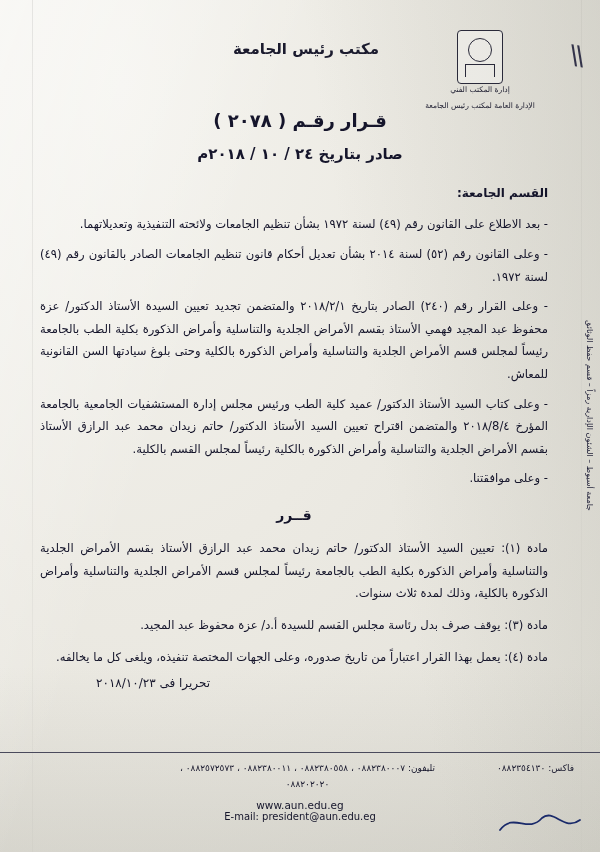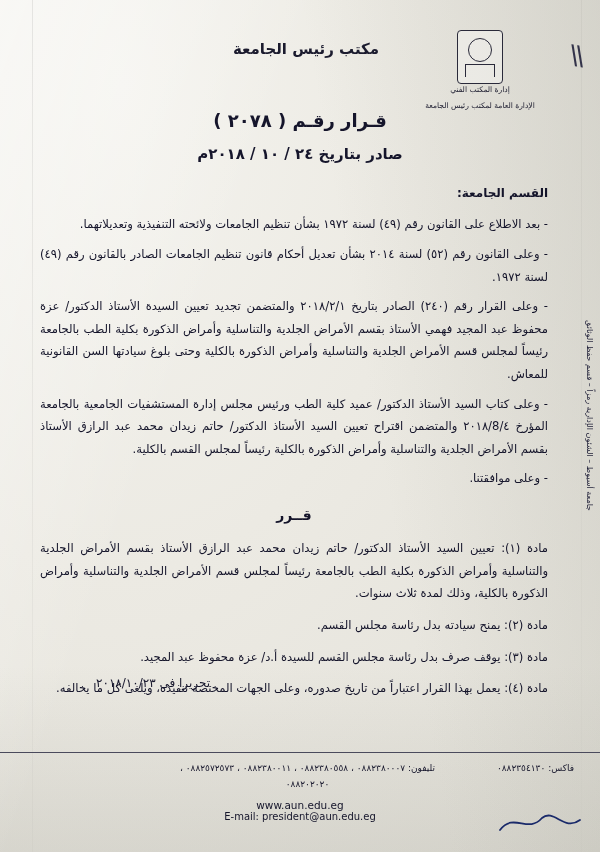--- a/index.html
+++ b/index.html
@@ -183,21 +183,20 @@
 
     <div class="clause">- بعد الاطلاع على القانون رقم (٤٩) لسنة ١٩٧٢ بشأن تنظيم الجامعات ولائحته التنفيذية وتعديلاتهما.</div>
     <div class="clause">- وعلى القانون رقم (٥٢) لسنة ٢٠١٤ بشأن تعديل أحكام قانون تنظيم الجامعات الصادر بالقانون رقم (٤٩) لسنة ١٩٧٢.</div>
     <div class="clause">- وعلى القرار رقم (٢٤٠) الصادر بتاريخ ٢٠١٨/٢/١ والمتضمن تجديد تعيين السيدة الأستاذ الدكتور/ عزة محفوظ عبد المجيد فهمي الأستاذ بقسم الأمراض الجلدية والتناسلية وأمراض الذكورة بكلية الطب بالجامعة رئيساً لمجلس قسم الأمراض الجلدية والتناسلية وأمراض الذكورة بالكلية وحتى بلوغ سيادتها السن القانونية للمعاش.</div>
     <div class="clause">- وعلى كتاب السيد الأستاذ الدكتور/ عميد كلية الطب ورئيس مجلس إدارة المستشفيات الجامعية بالجامعة المؤرخ ٢٠١٨/8/٤ والمتضمن اقتراح تعيين السيد الأستاذ الدكتور/ حاتم زيدان محمد عبد الرازق الأستاذ بقسم الأمراض الجلدية والتناسلية وأمراض الذكورة بالكلية رئيساً لمجلس القسم بالكلية.</div>
     <div class="clause">- وعلى موافقتنا.</div>
 
     <div class="center-bold">قــرر</div>
 
     <div class="art">مادة (١): تعيين السيد الأستاذ الدكتور/ حاتم زيدان محمد عبد الرازق الأستاذ بقسم الأمراض الجلدية والتناسلية وأمراض الذكورة بكلية الطب بالجامعة رئيساً لمجلس قسم الأمراض الجلدية والتناسلية وأمراض الذكورة بالكلية، وذلك لمدة ثلاث سنوات.</div>
-    <div class="art">مادة (٢): يمنح سيادته بدل رئاسة مجلس القسم.</div>
     <div class="art">مادة (٣): يوقف صرف بدل رئاسة مجلس القسم للسيدة أ.د/ عزة محفوظ عبد المجيد.</div>
     <div class="art">مادة (٤): يعمل بهذا القرار اعتباراً من تاريخ صدوره، وعلى الجهات المختصة تنفيذه، ويلغى كل ما يخالفه.</div>
   </div>
 
   <div class="side-vert">جامعة أسيوط – الشئون الإدارية رمزاً – قسم حفظ الوثائق</div>
 
   <div class="sig">
     <div class="sig-date">تحريرا فى ٢٠١٨/١٠/٢٣</div>
   </div>
 

